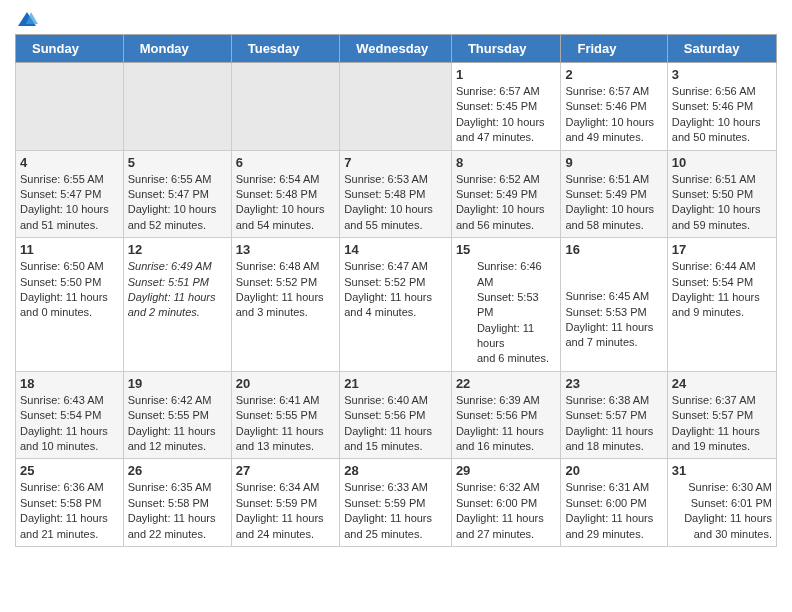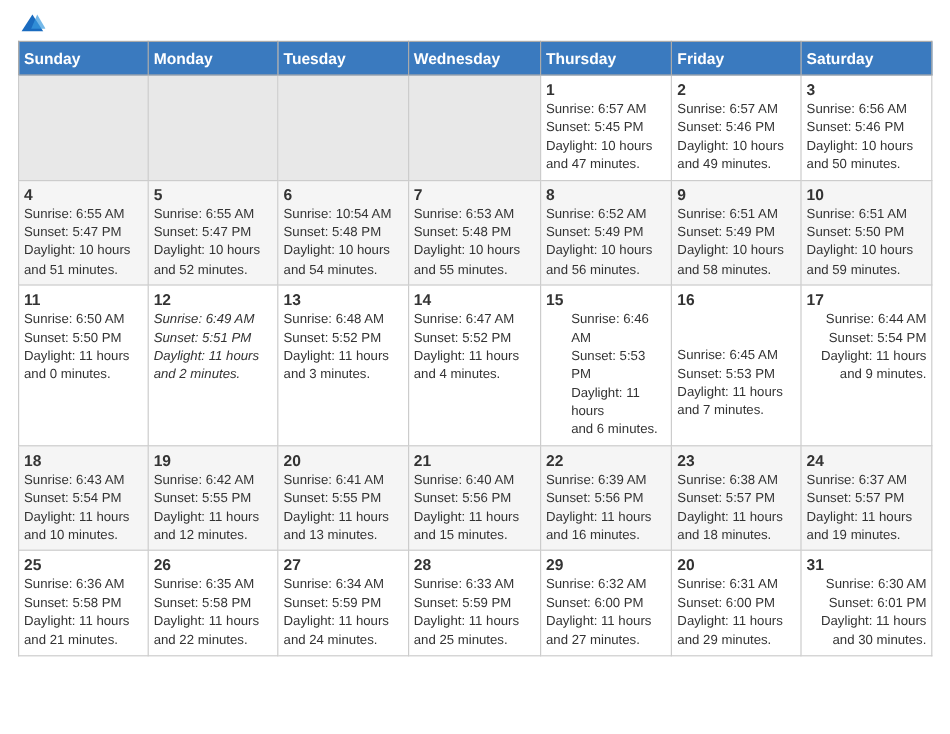--- a/index.html
+++ b/index.html
@@ -29,21 +29,21 @@
       color: #333;
     }
     table {
       width: 100%;
       border-collapse: collapse;
       font-size: 11px;
     }
     thead tr th {
       background-color: #3a7abf;
       color: #fff;
-      padding: 6px 4px;
+      padding: 6px 16px;
       text-align: left;
       font-size: 13px;
       font-weight: bold;
       border: 1px solid #aaa;
     }
     tbody tr td {
       border: 1px solid #ccc;
       padding: 4px 4px;
       vertical-align: top;
       height: 80px;
@@ -147,21 +147,21 @@
         </td>
         <td>
           <div class="day-number">5</div>
           <div class="day-info" style="white-space: pre-line;">Sunrise: 6:55 AM
 Sunset: 5:47 PM
 Daylight: 10 hours
 and 52 minutes.</div>
         </td>
         <td>
           <div class="day-number">6</div>
-          <div class="day-info" style="white-space: pre-line;">Sunrise: 10:54 AM
+          <div class="day-info" style="white-space: pre-line;">Sunrise: 6:54 AM
 Sunset: 5:48 PM
 Daylight: 10 hours
 and 54 minutes.</div>
         </td>
         <td>
           <div class="day-number">7</div>
           <div class="day-info" style="white-space: pre-line;">Sunrise: 6:53 AM
 Sunset: 5:48 PM
 Daylight: 10 hours
 and 55 minutes.</div>
@@ -226,21 +226,21 @@
         </td>
         <td>
           <div class="day-number">16</div>
           <div class="day-info" style="white-space: pre-line; margin-top: 32px;">Sunrise: 6:45 AM
 Sunset: 5:53 PM
 Daylight: 11 hours
 and 7 minutes.</div>
         </td>
         <td>
           <div class="day-number">17</div>
-          <div class="day-info" style="white-space: pre-line; text-align: right;">Sunrise: 6:44 AM
+          <div class="day-info" style="white-space: pre-line;">Sunrise: 6:44 AM
 Sunset: 5:54 PM
 Daylight: 11 hours
 and 9 minutes.</div>
         </td>
       </tr>
       <tr>
         <td>
           <div class="day-number">18</div>
           <div class="day-info" style="white-space: pre-line;">Sunrise: 6:43 AM
 Sunset: 5:54 PM

